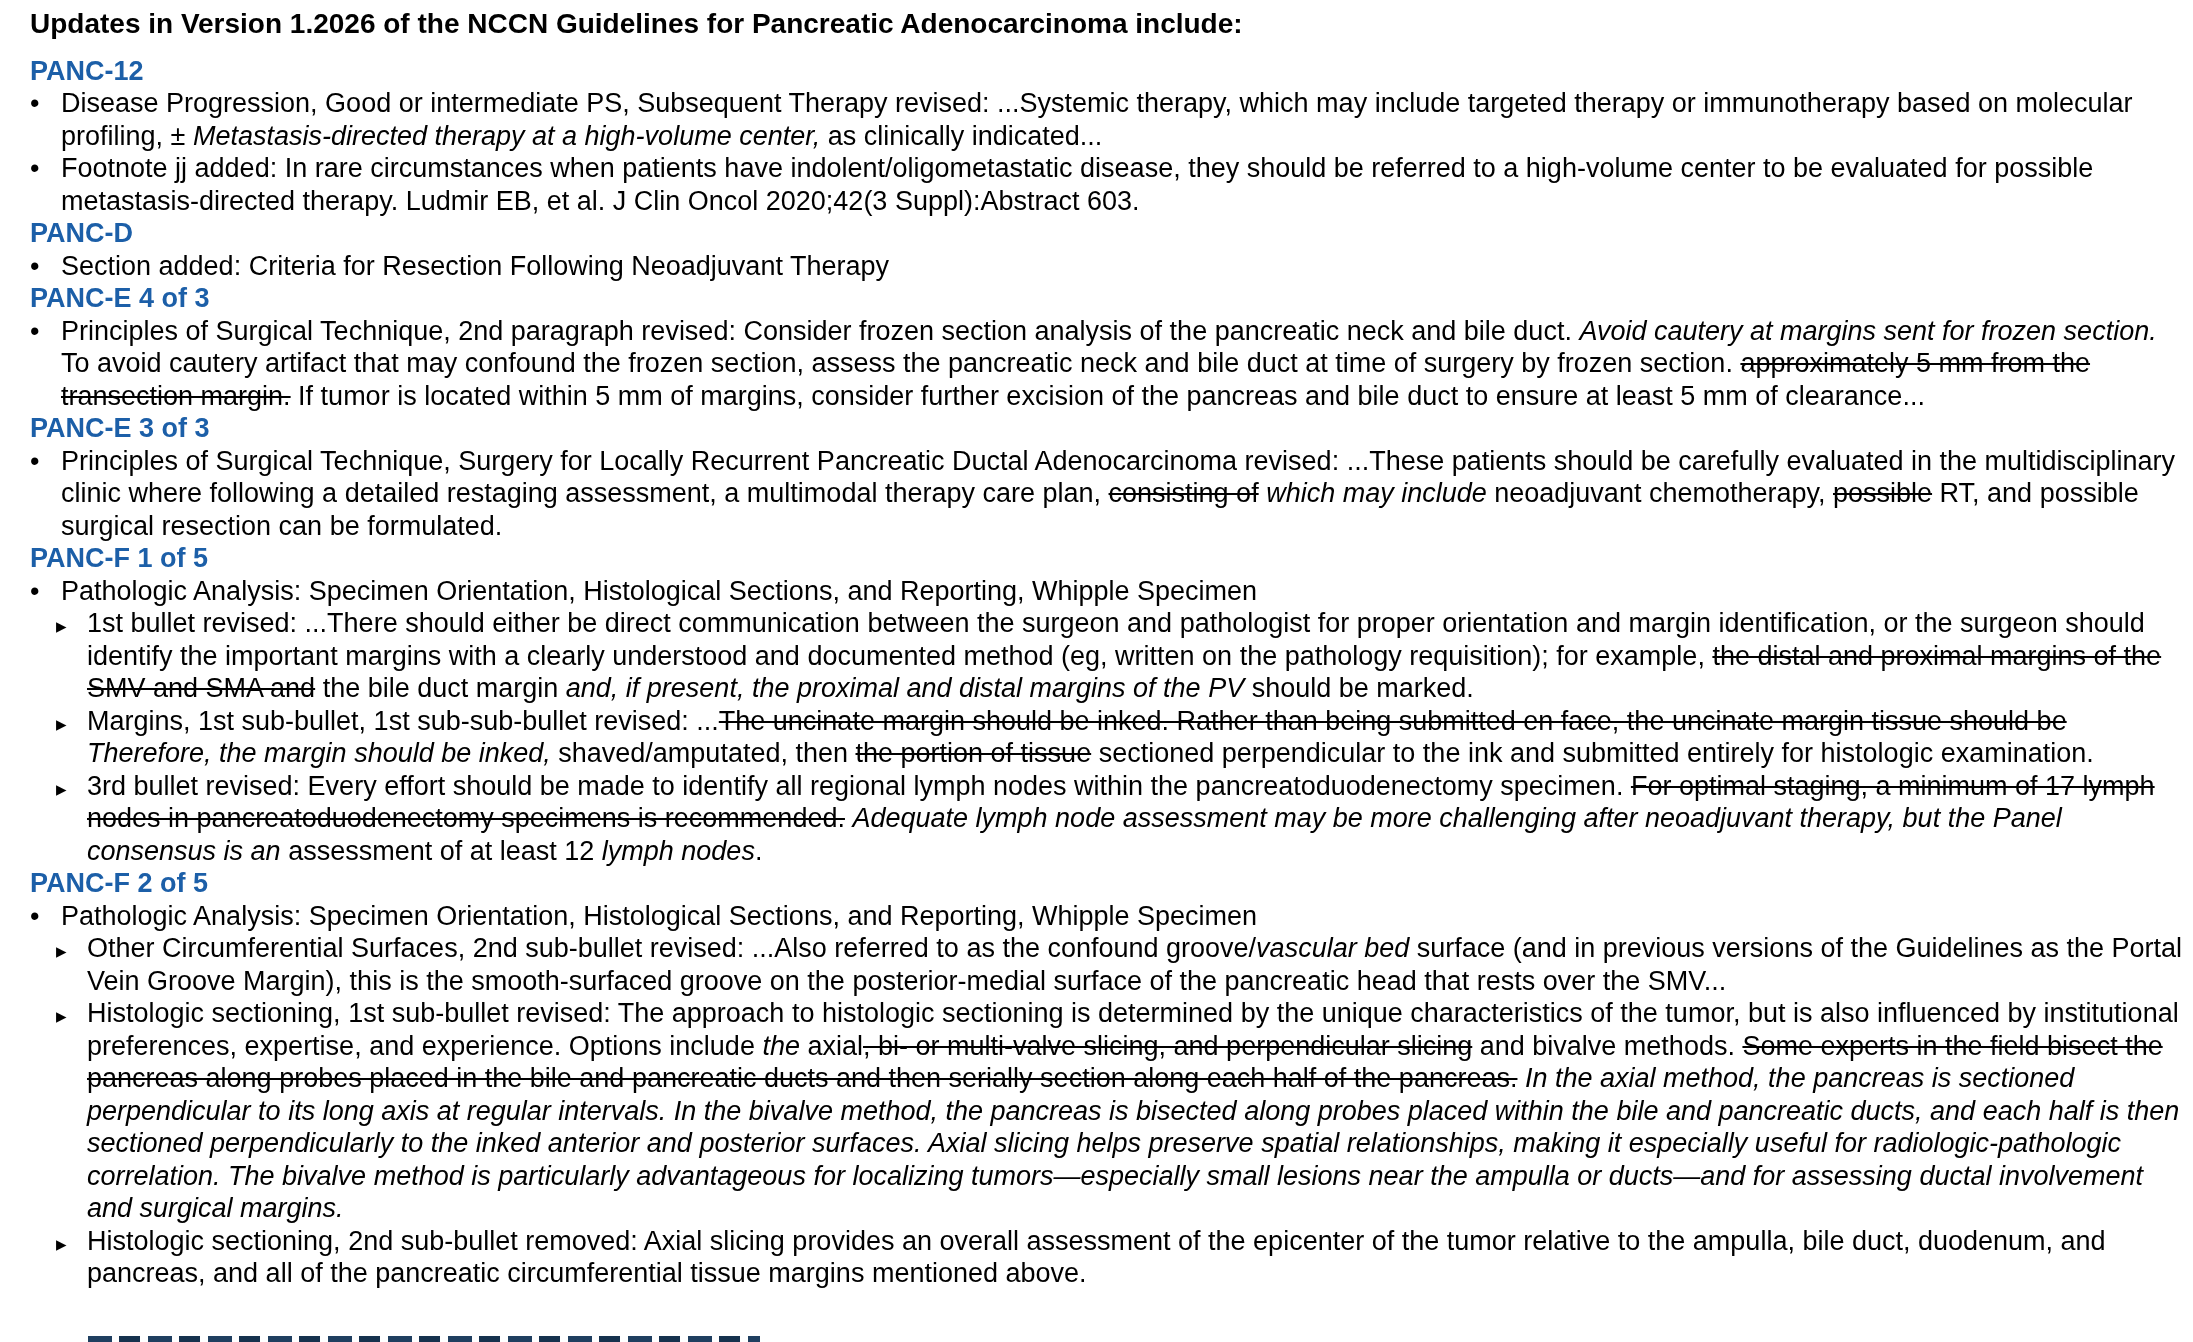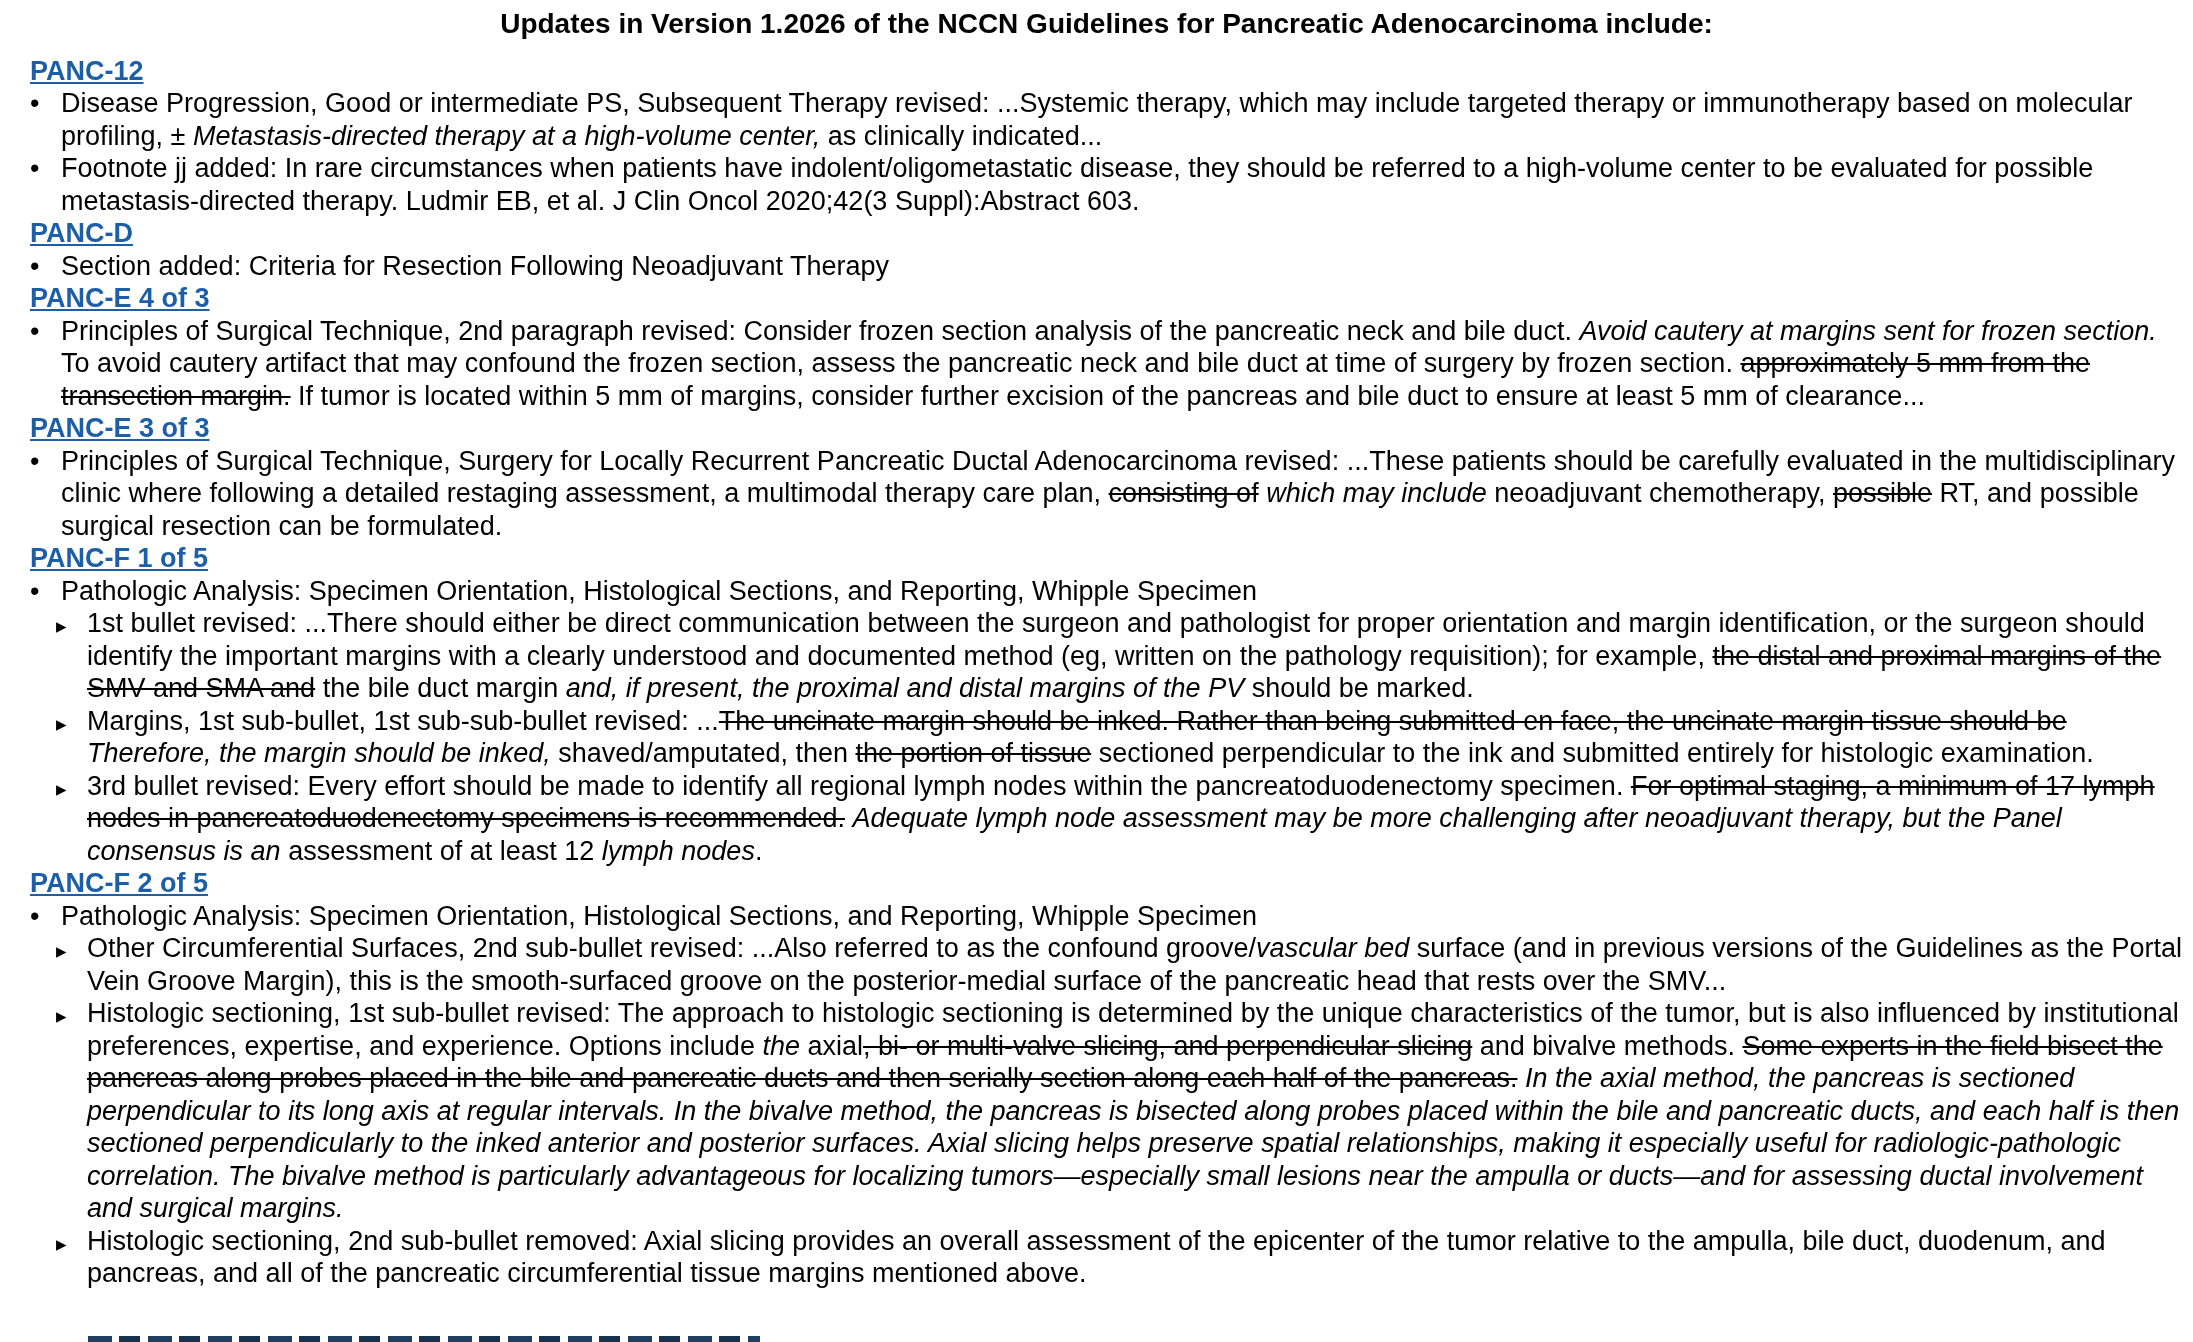--- a/index.html
+++ b/index.html
@@ -12,27 +12,25 @@
     font-size:27px;
     line-height:32.5px;
     color:#000000;
     box-sizing:border-box;
     padding:6px 10px 0 30px;
   }
   .title {
     font-weight:bold;
     font-size:28px;
     margin:2px 0 14px 0;
-    text-align:center;
   }
   .hd {
     display:block;
     color:#1c5fa8;
     font-weight:bold;
-    text-decoration:underline;
     cursor:pointer;
     width:max-content;
   }
   .item { display:flex; align-items:flex-start; }
   .b1 .marker { flex:0 0 23px; }
   .b2 { margin-left:26px; }
   .b2 .marker { flex:0 0 23px; font-size:0.78em; padding-top:3px; }
   .content { flex:1;margin-left:8px; }
   .it { font-style:italic; }
   .st { text-decoration:line-through; }

